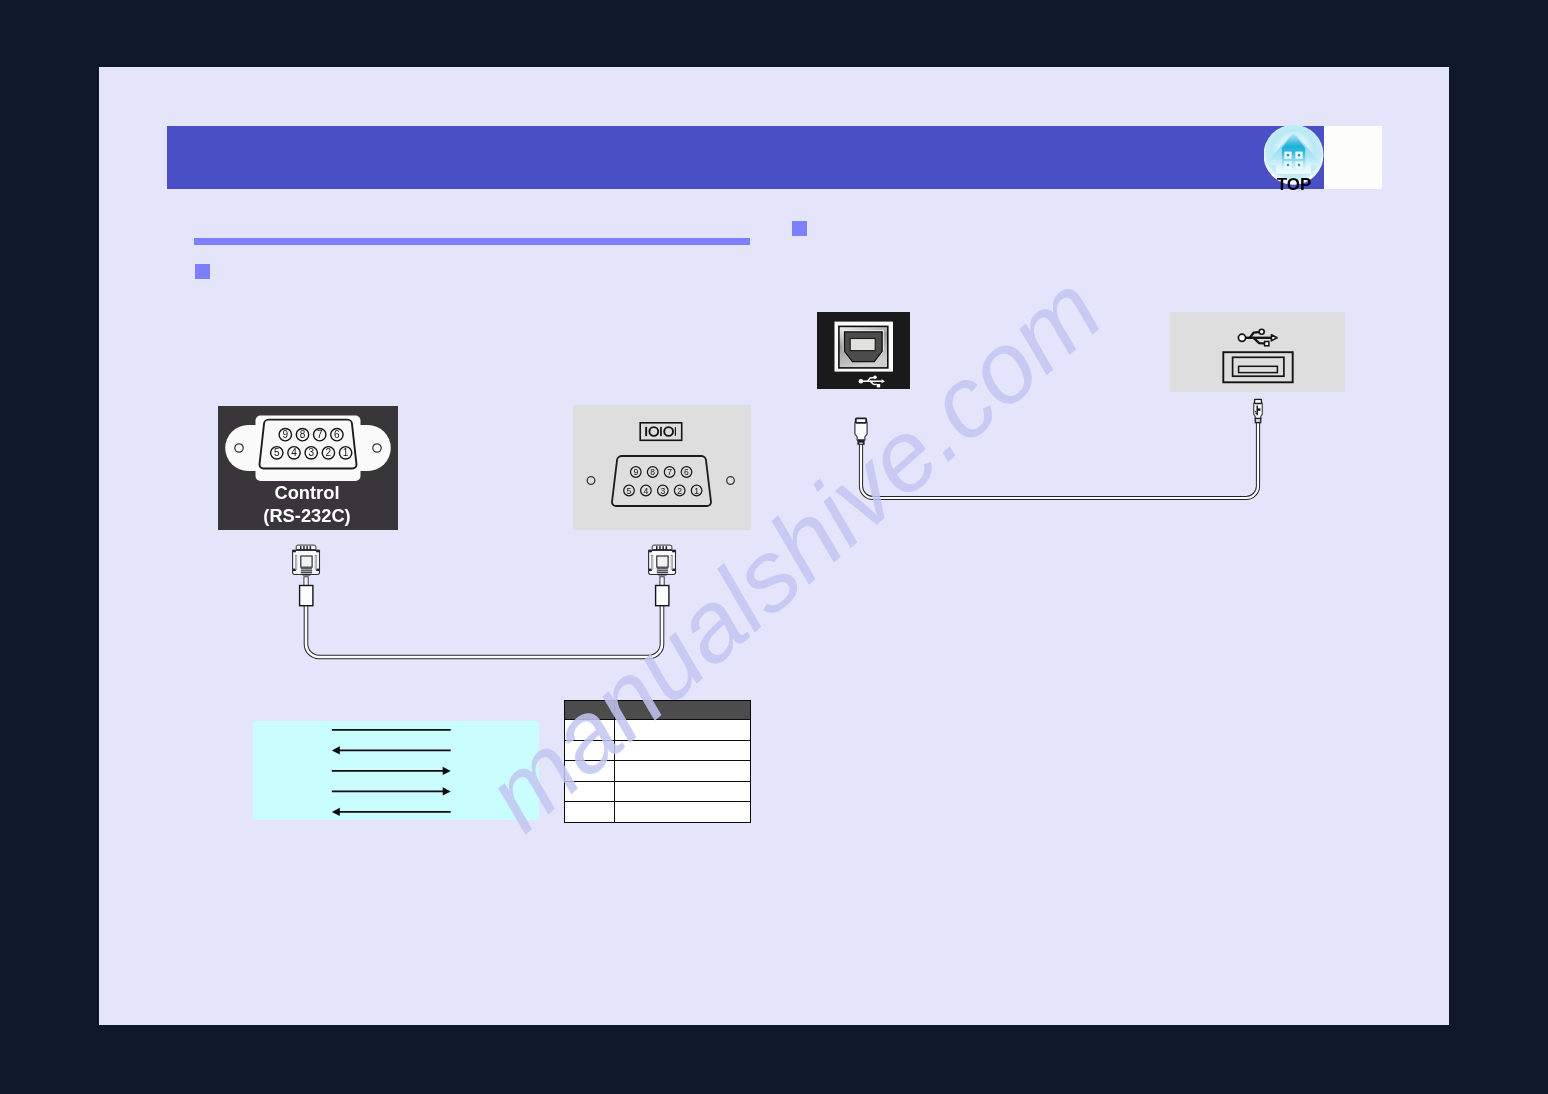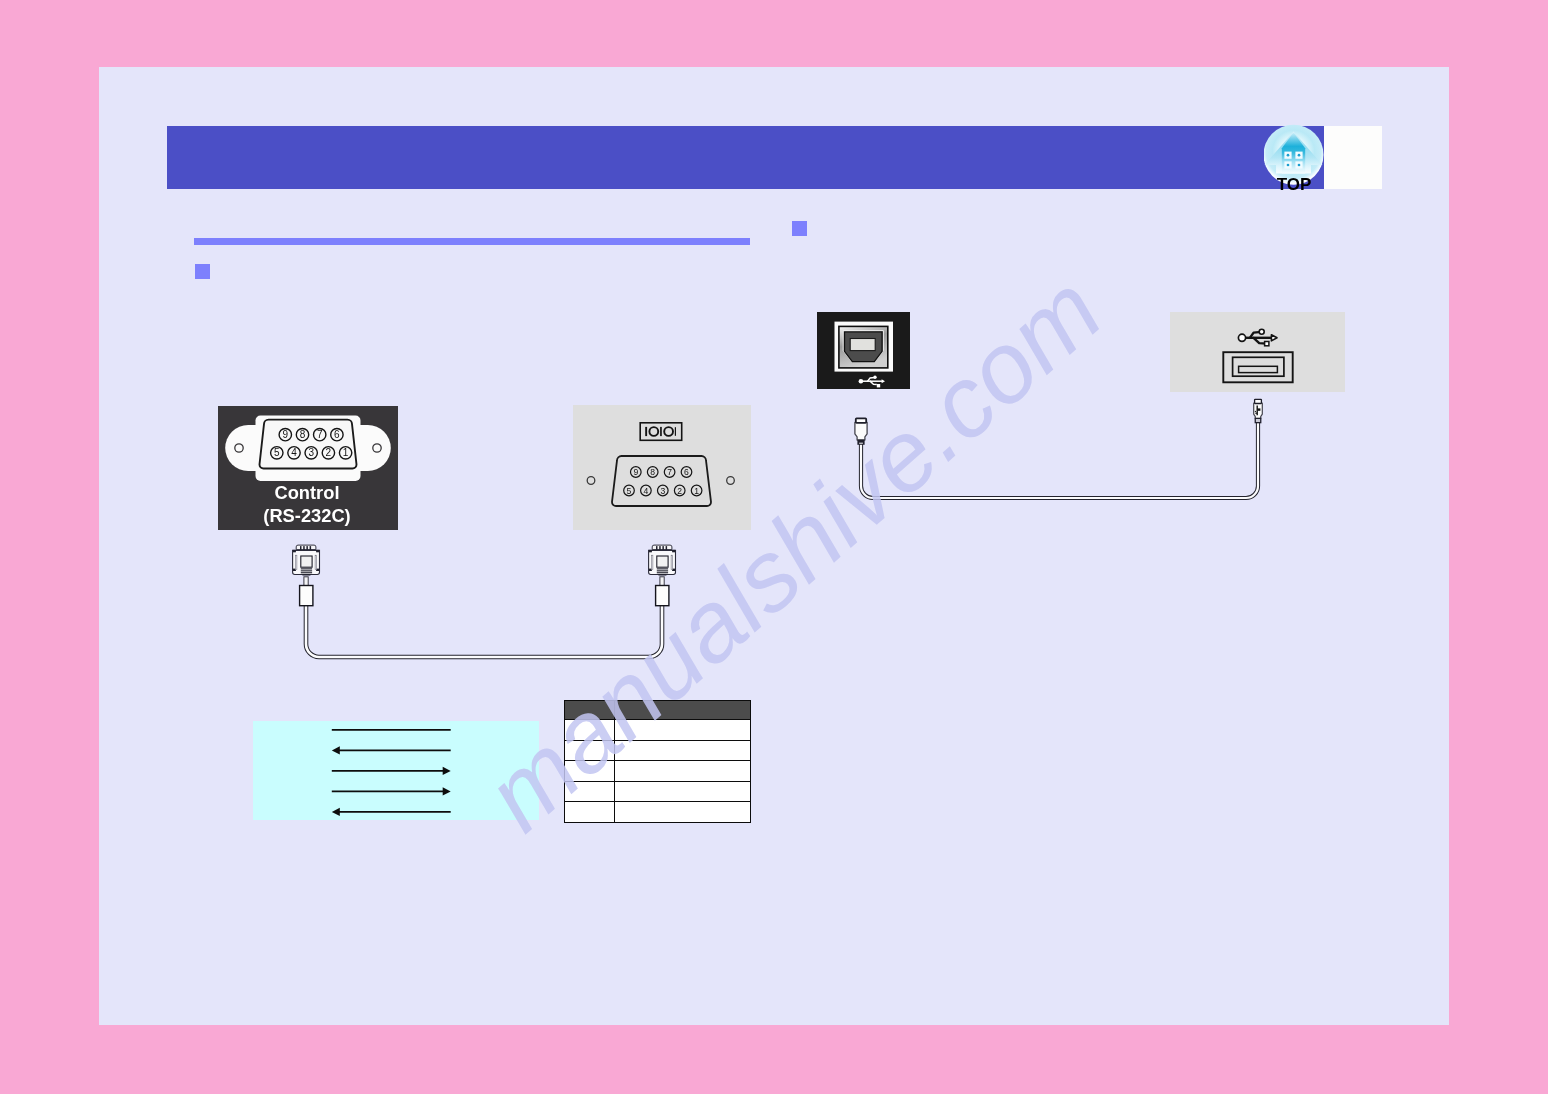--- a/index.html
+++ b/index.html
@@ -1,18 +1,18 @@
 <!DOCTYPE html>
 <html><head>
 <meta charset="utf-8">
 <title>Projector Manual - Connecting to a Computer</title>
 <style>
   html,body{margin:0;padding:0;background:#ffffff;}
   body{width:1548px;height:1094px;font-family:"Liberation Sans",sans-serif;overflow:hidden;}
-  #root{position:relative;width:1548px;height:1094px;background:#f9a8d4;}
+  #root{position:relative;width:1548px;height:1094px;background:#0f172a;}
   .page{position:absolute;left:99px;top:67px;width:1350px;height:958px;background:#e4e5fa;overflow:hidden;}
 
   
   .hdr-bar{position:absolute;left:67.5px;top:58.5px;width:1157px;height:63px;background:#4b4fc6;}
   .hdr-white{position:absolute;left:1224.5px;top:58.5px;width:58px;height:63px;background:#fdfdfc;}
   .top-btn{position:absolute;left:1165px;top:56px;width:66px;height:70px;}
 
   
   .rule{position:absolute;left:95px;top:171px;width:556px;height:7px;background:#7d80fd;}
   .sq{position:absolute;width:15px;height:15px;background:#7d80fd;}

